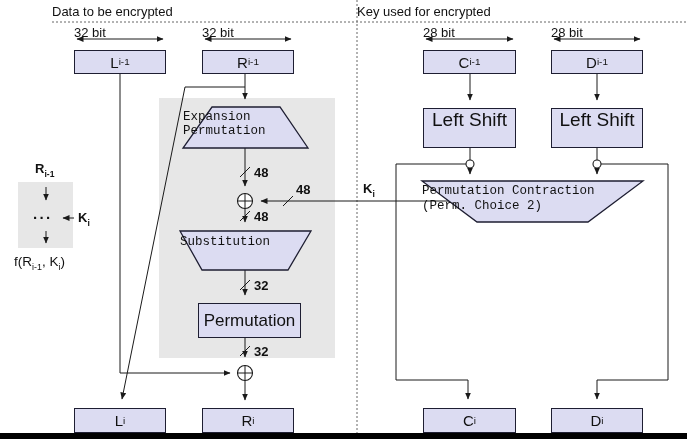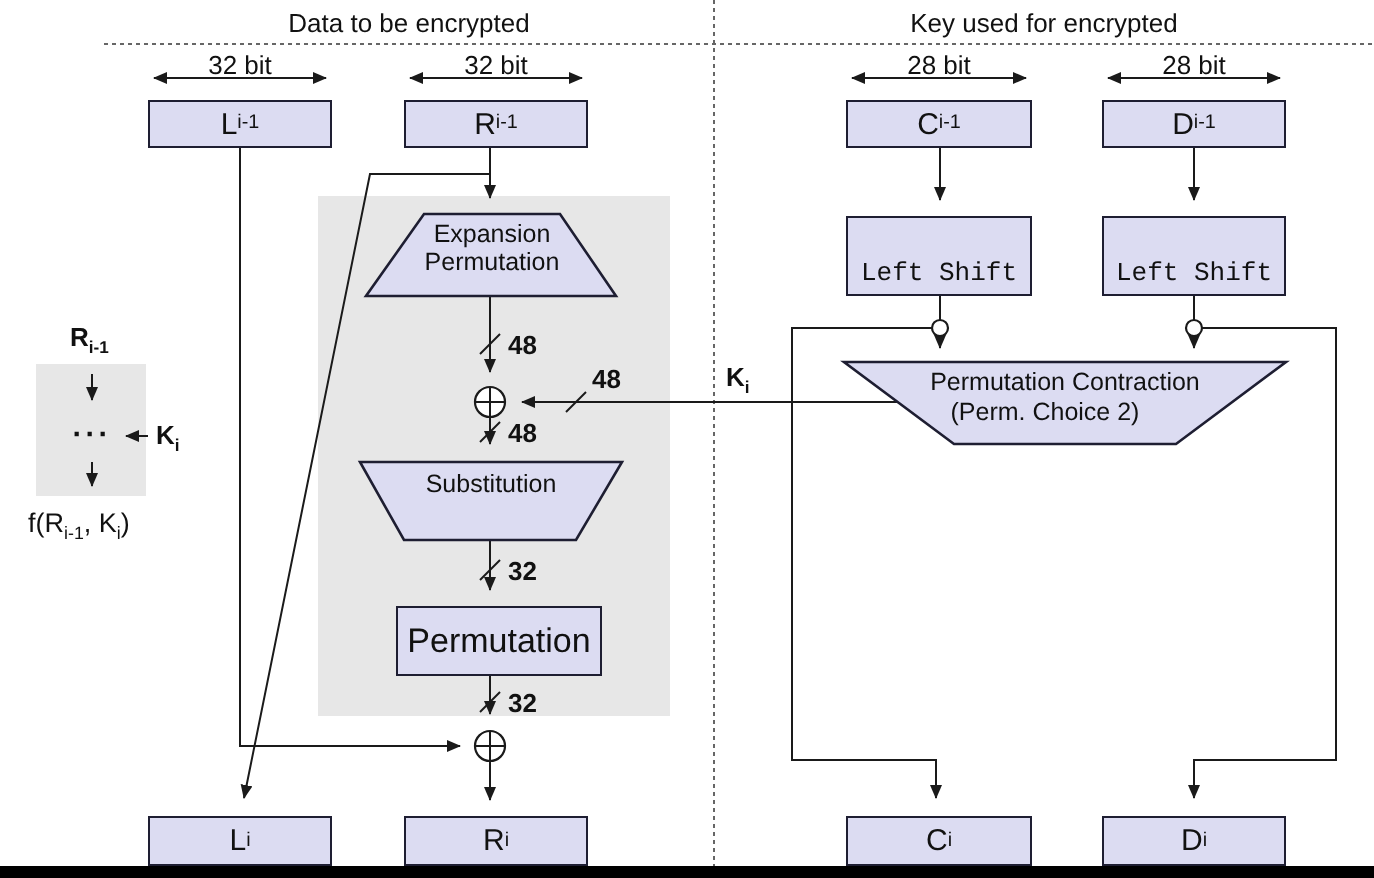--- a/index.html
+++ b/index.html
@@ -7,33 +7,33 @@
     --line:#1a1a1a; --text:#111111; --dashed:#666666; --bottom-bar:#000000;
   }
   html,body{margin:0;padding:0;background:#fff;}
   .canvas{
     position:relative; width:687px; height:439px; background:#fff;
     font-family:"Liberation Sans", sans-serif; color:var(--text); overflow:hidden;
   }
   .backdrop{position:absolute; background:var(--backdrop); z-index:0;}
   svg.wires{position:absolute; left:0; top:0; z-index:1;}
   .lbl{position:absolute; z-index:2; white-space:nowrap;}
-  .ctr{text-align:center;}
+  .ctr{}
   .box{
     position:absolute; z-index:2; background:var(--box-fill);
     border:1.4px solid var(--box-border); box-sizing:border-box;
     display:flex; align-items:center; justify-content:center;
   }
   .reg{font-size:15px;}
   .bigp{font-size:17px;}
-  .ls{align-items:flex-end; font-size:13px; padding-bottom:3px;font-family:Liberation Mono, monospace;}
+  .ls{align-items:flex-start; font-size:19px; padding-bottom:3px;}
   sub{font-size:0.66em; line-height:0;}
   .hdr{font-size:13px;}
   .bit{font-size:13px;}
-  .small{font-size:12.5px;}
+  .small{font-size:12.5px;font-family:Liberation Mono, monospace;}
   .wirelbl{font-size:13px;font-weight:bold;}
   .dots{font-size:15px; font-weight:bold; letter-spacing:1.5px;}
   .wire{stroke:var(--line); stroke-width:1; fill:none;}
   .trap{fill:var(--box-fill); stroke:var(--box-border); stroke-width:1.3;}
   .node{fill:#ffffff; stroke:var(--line); stroke-width:1.1;}
   .dash{stroke:var(--dashed); stroke-width:1; stroke-dasharray:2 2; fill:none;}
   .bar{position:absolute; left:0; top:433px; width:687px; height:6px; background:var(--bottom-bar); z-index:3;}
 </style>
 </head>
 <body>
@@ -148,21 +148,21 @@
     <span>Left Shift</span>
   </div>
   <div class="box ls" style="left:551px;top:108px;width:92px;height:40px">
     <span>Left Shift</span>
   </div>
 
   <div class="lbl small ctr" style="left:183px;top:110px;width:126px">Expansion</div>
   <div class="lbl small ctr" style="left:183px;top:124px;width:126px">Permutation</div>
   <div class="lbl small ctr" style="left:180px;top:235px;width:131px">Substitution</div>
   <div class="lbl small ctr" style="left:422px;top:184px;width:221px">Permutation Contraction</div>
-  <div class="lbl small ctr" style="left:412px;top:199px;width:221px">(Perm. Choice 2)</div>
+  <div class="lbl small ctr" style="left:422px;top:199px;width:221px">(Perm. Choice 2)</div>
 
   <div class="box bigp" style="left:198px;top:303px;width:103px;height:35px">
     <span>Permutation</span>
   </div>
 
   <div class="lbl wirelbl" style="left:254px;top:165px">48</div>
   <div class="lbl wirelbl" style="left:296px;top:182px">48</div>
   <div class="lbl wirelbl" style="left:254px;top:209px">48</div>
   <div class="lbl wirelbl" style="left:254px;top:278px">32</div>
   <div class="lbl wirelbl" style="left:254px;top:344px">32</div>

